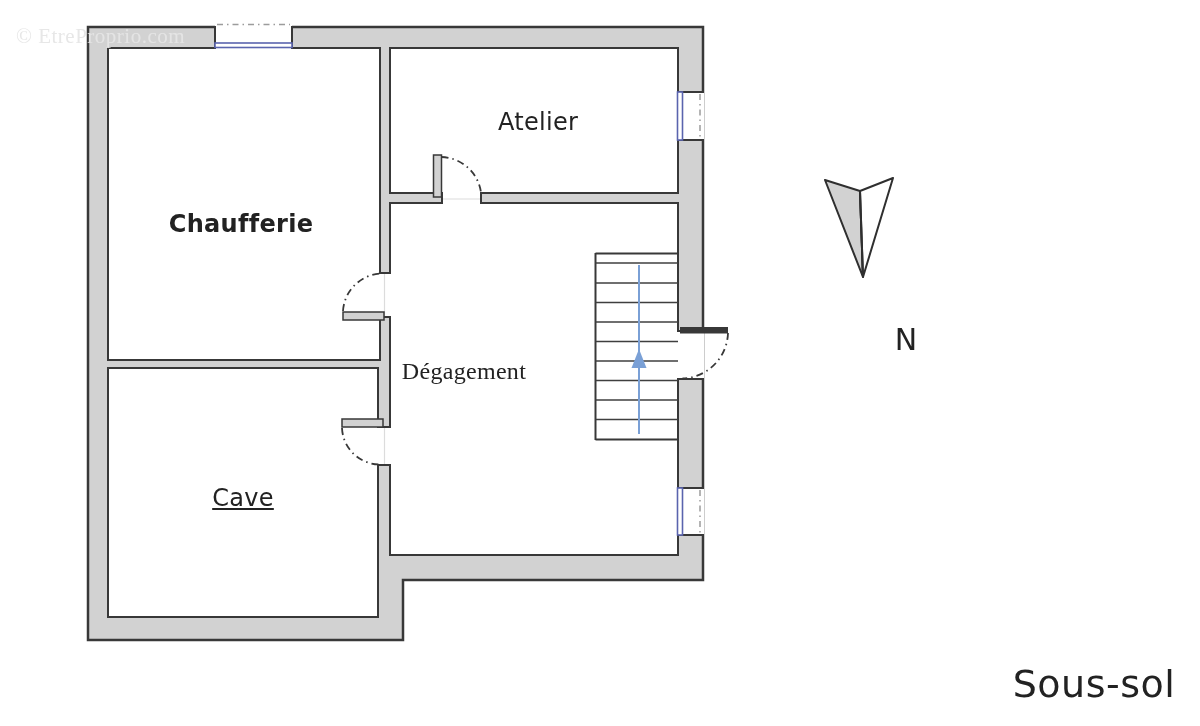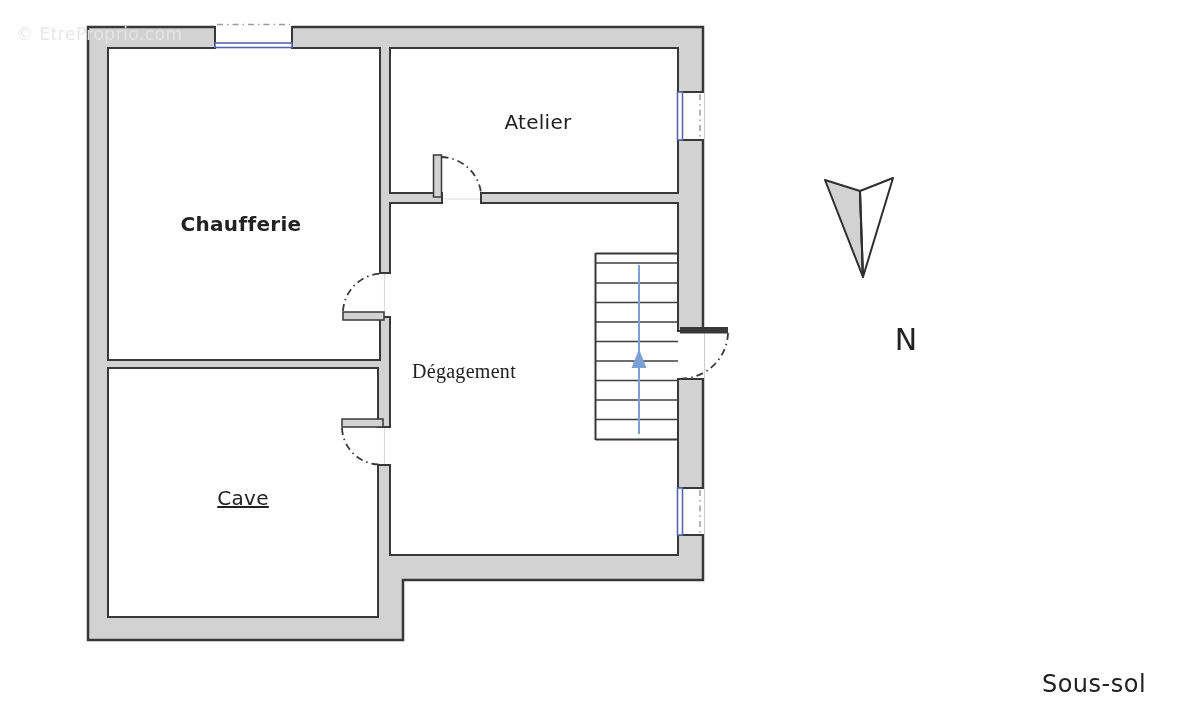--- a/index.html
+++ b/index.html
@@ -26,35 +26,35 @@
   .stair-line{stroke:#3f3f3f;stroke-width:1.5;}
   .stair-edge{stroke:var(--wall_outline);stroke-width:2;}
   .arrow-line{stroke:var(--arrow_blue);stroke-width:2;fill:none;}
   .arrow-head{fill:var(--arrow_blue);}
   .north-left{fill:var(--north_fill);stroke:#2f2f2f;stroke-width:2;stroke-linejoin:round;}
   .north-right{fill:#fff;stroke:#2f2f2f;stroke-width:2;stroke-linejoin:round;}
   .north-spine{stroke:#2f2f2f;stroke-width:2;}
 
   .label{
     position:absolute;transform:translate(-50%,-50%);
-    color:var(--text_dark);font-size:20px;white-space:nowrap;
+    color:var(--text_dark);font-size:24px;white-space:nowrap;
     letter-spacing:.3px;
   }
   .north-label{
     position:absolute;transform:translate(-50%,-50%);
     color:var(--text_dark);font-size:30px;white-space:nowrap;
   }
   .floor-title{
     position:absolute;transform:translate(-50%,-50%);
-    color:var(--text_dark);font-size:24px;letter-spacing:.5px;white-space:nowrap;
+    color:var(--text_dark);font-size:38px;letter-spacing:.5px;white-space:nowrap;
   }
   .watermark{
     position:absolute;left:16px;top:24px;
-    color:var(--watermark_gray);font-size:17px;letter-spacing:.5px;
-    white-space:nowrap;opacity:.95;
+    color:var(--watermark_gray);font-size:21px;letter-spacing:.5px;
+    white-space:nowrap;opacity:.95;font-family:Liberation Serif, serif;
   }
 </style>
 </head>
 <body>
 
 <div id="canvas">
 
   <svg id="plan-svg" width="1200" height="726" viewBox="0 0 1200 726">
 
     <path class="footprint" d="M88,27 H703 V580 H403 V640 H88 Z"></path>

